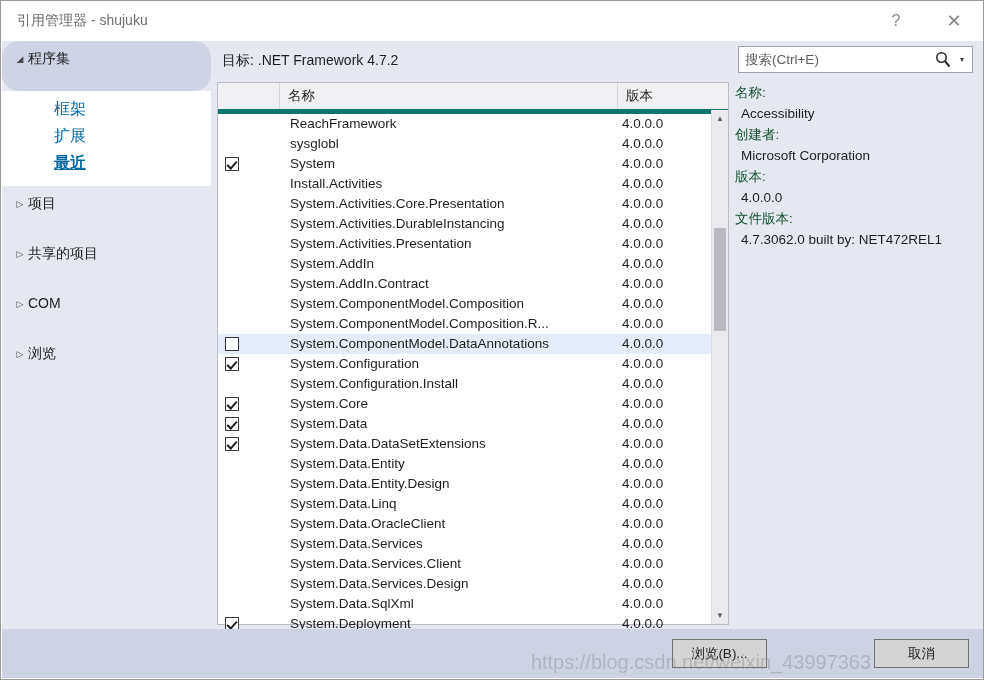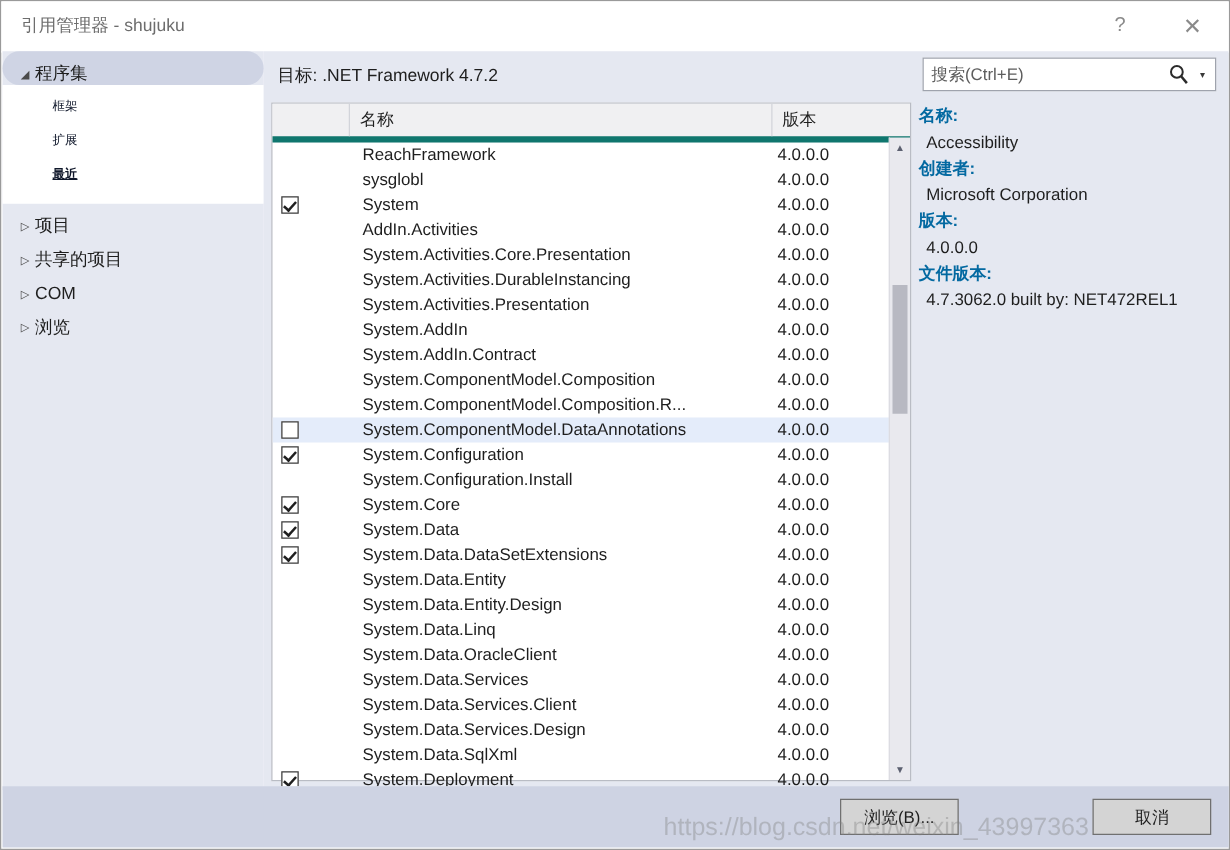--- a/index.html
+++ b/index.html
@@ -58,21 +58,21 @@
   
   #sidebar {
     position: absolute;
     left: 1px; top: 40px;
     width: 209px; height: 591px;
     background: #e5e8f1;
     box-sizing: border-box;
   }
   .cat {
     position: relative;
-    height: 27px;
+    height: 50px;
     line-height: 34px;
     padding-left: 10px;
     font-size: 14px;
     color: #1e1e1e;
     white-space: nowrap;
     cursor: default;
     border-radius: 17px;
   }
   .cat.selected { background: #cfd4e4; }
   .tri {
@@ -83,23 +83,23 @@
     color: #4a4a4a;
     vertical-align: 1px;
   }
   #subitems {
     background: #ffffff;
     padding: 4px 0 10px 0;
   }
   .subitem {
     height: 27px;
     line-height: 27px;
-    padding-left: 40px;
-    font-size: 10px;
-    color: #0f172a;
+    padding-left: 52px;
+    font-size: 16px;
+    color: #0369a1;
     white-space: nowrap;
     cursor: default;
   }
   .subitem .lbl { display: inline-block; }
   .subitem.active .lbl { text-decoration: underline; font-weight: bold; }
 
   
   #content {
     position: absolute;
     left: 210px; top: 40px;
@@ -259,22 +259,22 @@
   }
 
   
   #details {
     position: absolute;
     left: 524px; top: 41px;
     width: 240px; height: 543px;
   }
   .det-label {
     font-size: 13.5px;
-    font-weight: bold;
-    color: #0369a1;
+    font-weight: normal;
+    color: #14532d;
     line-height: 21px;
     white-space: nowrap;
   }
   .det-value {
     font-size: 13.5px;
     color: #1e1e1e;
     line-height: 21px;
     padding-left: 6px;
     white-space: nowrap;
   }
@@ -391,21 +391,21 @@
             <span class="nm">sysglobl</span>
             <span class="vr">4.0.0.0</span>
           </div>
           <div class="row">
             <span class="chk on"></span>
             <span class="nm">System</span>
             <span class="vr">4.0.0.0</span>
           </div>
           <div class="row">
             <span class="chk"></span>
-            <span class="nm">AddIn.Activities</span>
+            <span class="nm">Install.Activities</span>
             <span class="vr">4.0.0.0</span>
           </div>
           <div class="row">
             <span class="chk"></span>
             <span class="nm">System.Activities.Core.Presentation</span>
             <span class="vr">4.0.0.0</span>
           </div>
           <div class="row">
             <span class="chk"></span>
             <span class="nm">System.Activities.DurableInstancing</span>

